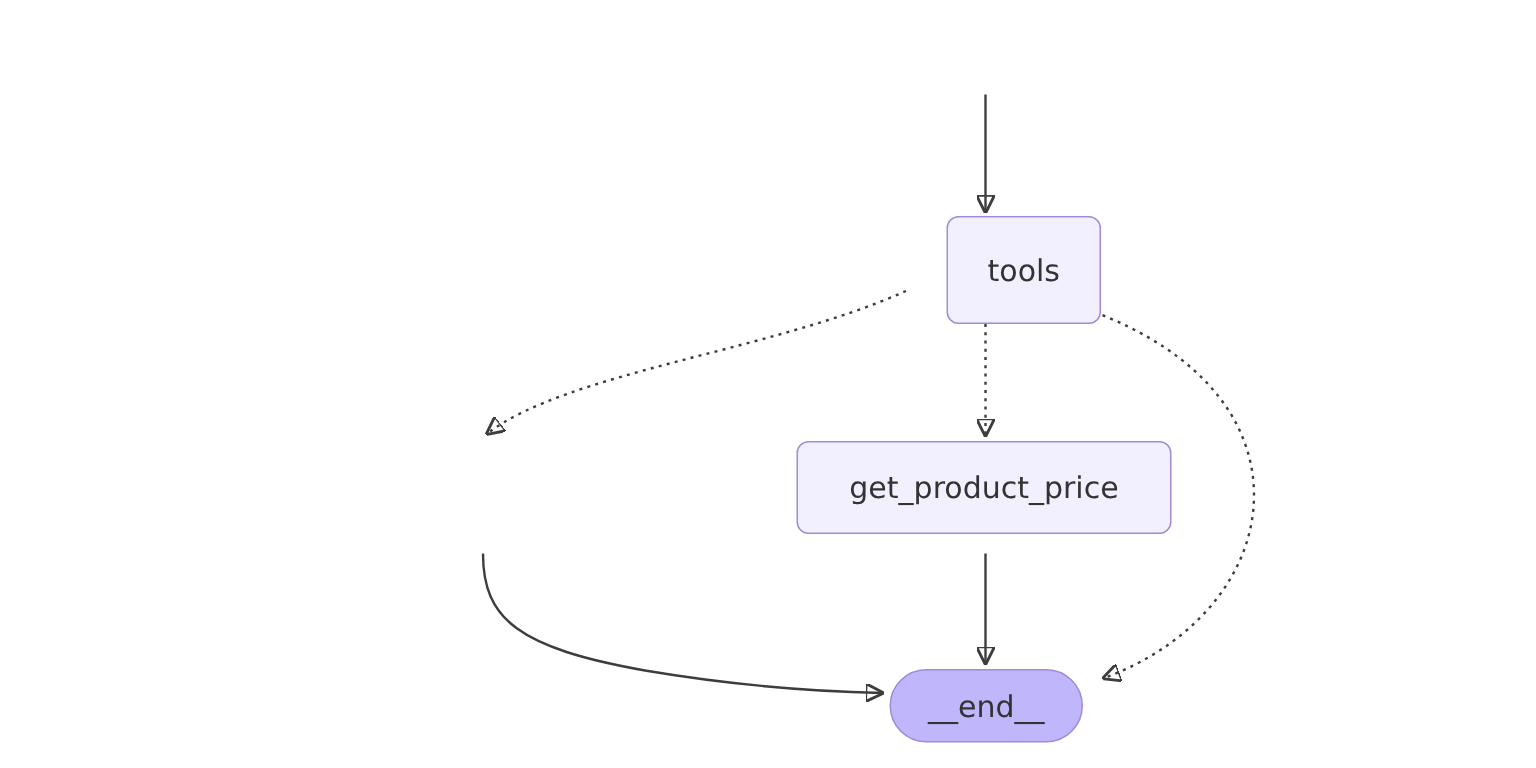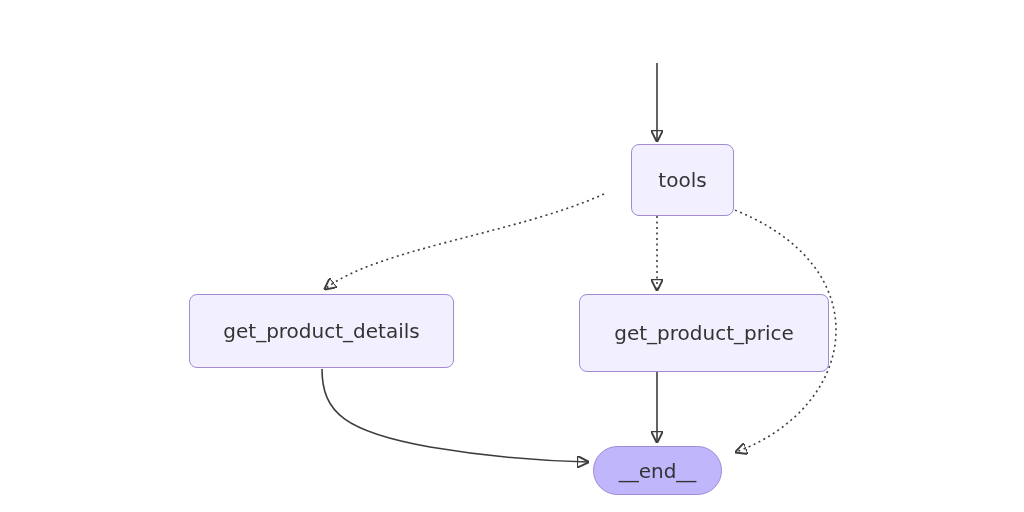--- a/index.html
+++ b/index.html
@@ -41,21 +41,21 @@
     background:var(--node-fill);
     color:var(--text);
     font-size:20px;
     white-space:nowrap;
   }
   .node.rect{border-radius:8px;}
   .node.stadium{border-radius:25px;}
   .node-start{left:588px;top:15px;width:140px;height:48px;background:var(--start-fill);}
   .node-tools{left:631px;top:144px;width:103px;height:72px;}
   .node-details{left:189px;top:294px;width:265px;height:74px;}
-  .node-price{left:531px;top:294px;width:250px;height:78px;margin-left:48px;}
+  .node-price{left:531px;top:294px;width:250px;height:62px;}
   .node-end{left:593px;top:446px;width:129px;height:49px;background:var(--end-fill);}
 </style>
 </head>
 <body>
 
 <div class="canvas">
 
   <svg class="edges" viewBox="0 0 1024 512" xmlns="http://www.w3.org/2000/svg">
     <defs>
       <marker id="arrow" viewBox="0 0 10 10" refX="9" refY="5" markerWidth="7.5" markerHeight="7.5" orient="auto-start-reverse">
@@ -68,23 +68,20 @@
     <path class="dotted" d="M 709 201 C 795 227 836 277 836 330 C 836 384 794 431 736 452" marker-end="url(#arrow)"></path>
     <path class="solid" d="M 322 369 C 322 413 346 432 430 447 C 495 458 545 461 588 462" marker-end="url(#arrow)"></path>
     <path class="solid" d="M 657 369 L 657 442" marker-end="url(#arrow)"></path>
   </svg>
 
 
   <div class="node rect node-tools">
     <span>tools</span>
   </div>
 
-  <div class="node rect node-details">
-    <span>get_product_details</span>
-  </div>
 
   <div class="node rect node-price">
     <span>get_product_price</span>
   </div>
 
   <div class="node stadium node-end">
     <span>__end__</span>
   </div>
 
 </div>

